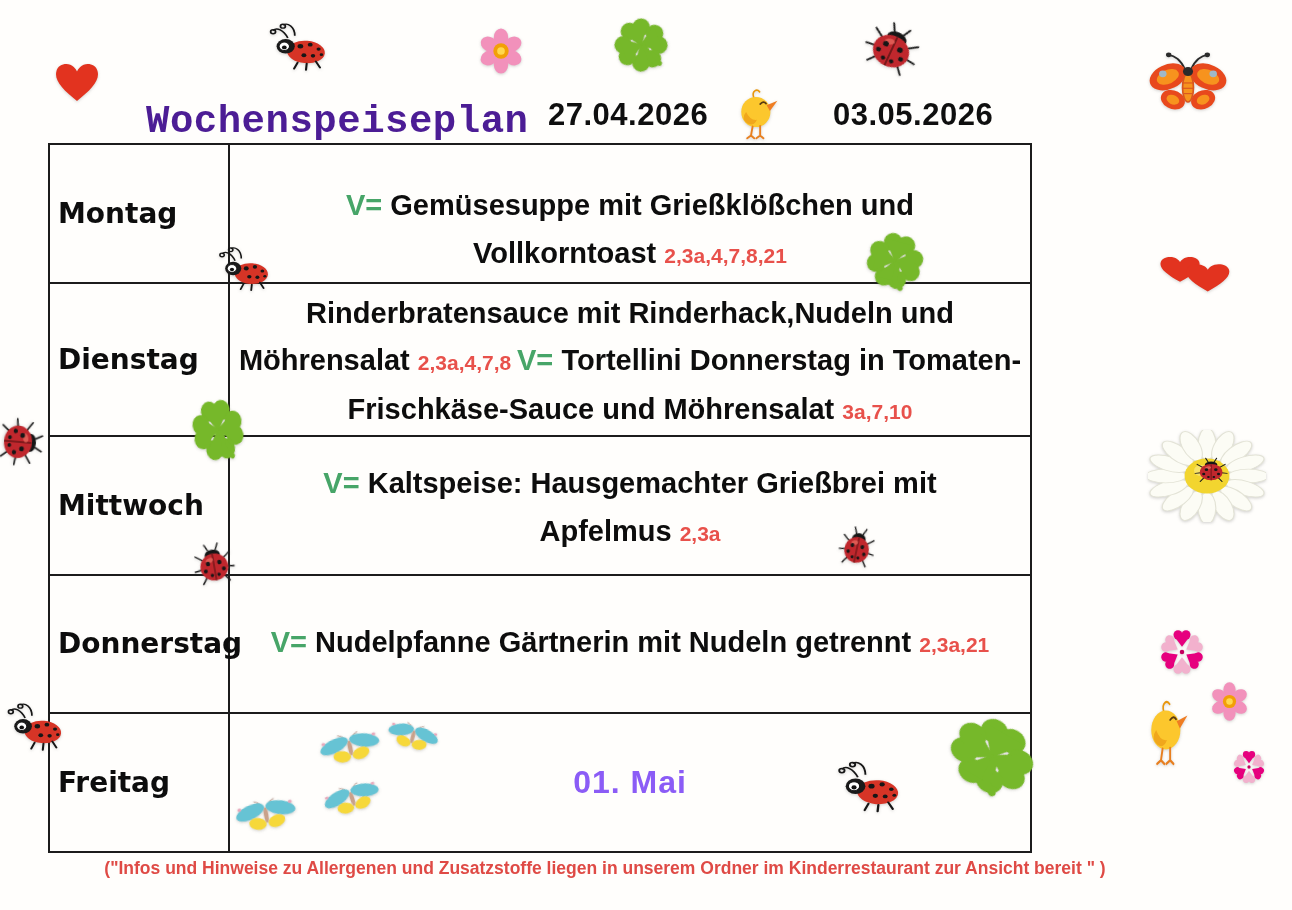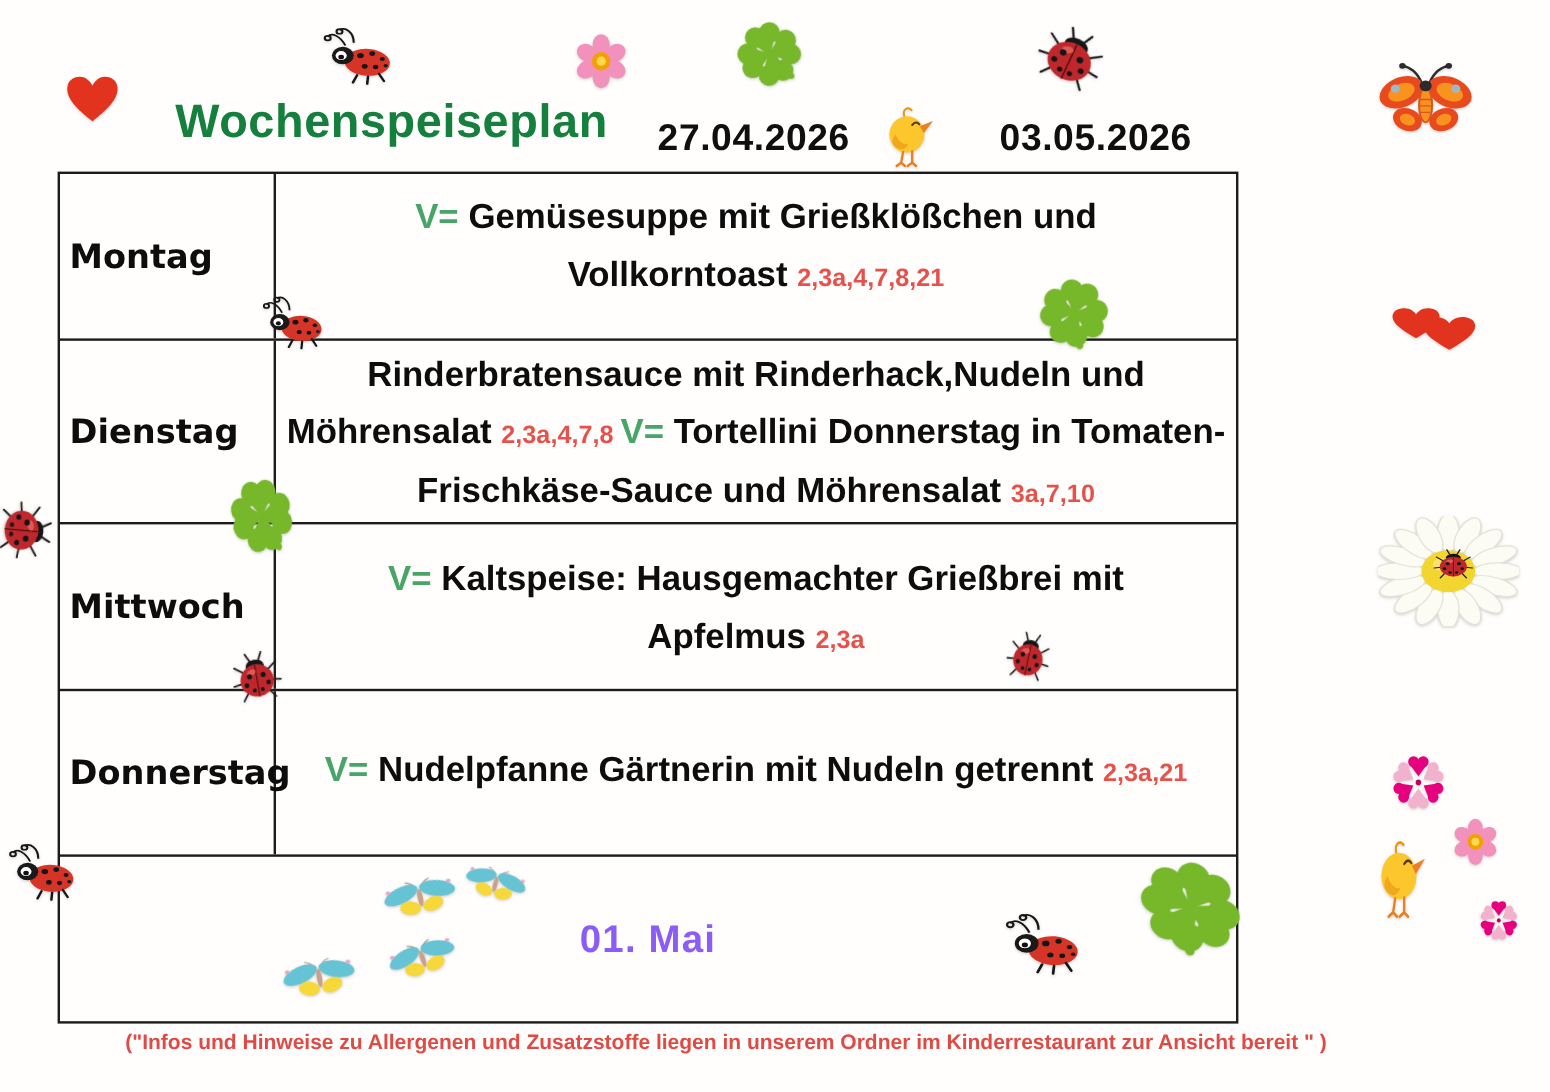--- a/index.html
+++ b/index.html
@@ -1,36 +1,36 @@
 <!DOCTYPE html>
 <html><head>
 <meta charset="utf-8">
 <style>
   html,body{margin:0;padding:0;background:#ffffff;}
   .page{position:relative;width:1292px;height:910px;background:#fffefc;overflow:hidden;
         font-family:"Liberation Sans",sans-serif;}
-  .page-title{position:absolute;left:146px;top:80px;font-family:Liberation Sans, sans-serif;
-        font-weight:700;font-size:39px;color:#15803d;letter-spacing:0.5px;}
+  .page-title{position:absolute;left:146px;top:100px;font-family:Liberation Mono, monospace;
+        font-weight:700;font-size:39px;color:#4c1d95;letter-spacing:0.5px;}
   .date{position:absolute;top:97px;font-size:31px;font-weight:700;color:#0f0f0f;letter-spacing:0.5px;}
   .date-start{left:548px;}
   .date-end{left:833px;}
   .menu-table{position:absolute;left:48px;top:143px;width:984px;height:710px;
         border:2.5px solid #1c1c1c;box-sizing:border-box;display:flex;flex-direction:column;background:transparent;}
   .menu-row{flex:1;display:flex;border-bottom:2px solid #1c1c1c;box-sizing:border-box;}
   .menu-row:last-child{border-bottom:none;}
   .day-cell{width:180px;border-right:2px solid #1c1c1c;box-sizing:border-box;display:flex;
         align-items:center;padding-left:8px;font-family:"DejaVu Sans",sans-serif;font-weight:700;
         font-size:28px;color:#0d0d0d;}
   .meal-cell{flex:1;display:flex;flex-direction:column;align-items:center;overflow:visible;box-sizing:border-box;}
   .meal-line{white-space:nowrap;line-height:48px;font-weight:700;font-size:29px;color:#0d0d0d;}
   .seg-normal{color:#0d0d0d;}
   .seg-veg{color:#47a568;}
   .seg-allergen{color:#e8514b;font-size:21px;}
   .seg-holiday{color:#8b5cf6;font-size:32px;letter-spacing:1px;}
-  .row-0 .meal-cell{padding-top:12px;text-align:right;}
+  .row-0 .meal-cell{padding-top:36px;text-align:right;}
   .row-1 .meal-cell{padding-top:6px;}
   .row-1 .meal-line{line-height:47px;}
   .row-2 .meal-cell{padding-top:22px;}
   .row-3 .meal-cell{justify-content:center;}
   .row-4 .meal-cell{justify-content:center;}
   .footer-note{position:absolute;left:0;top:858px;width:1210px;text-align:center;
         font-weight:700;font-size:17.5px;color:#df4a45;}
   .stickers-layer{position:absolute;inset:0;pointer-events:none;}
   .sticker{position:absolute;pointer-events:none;filter:drop-shadow(0 1px 1.5px rgba(70,70,70,0.25));}
   .defs-svg{position:absolute;width:0;height:0;overflow:hidden;}
@@ -244,20 +244,21 @@
           <div class="meal-line"><span class="seg-normal">Apfelmus </span><span class="seg-allergen">2,3a</span></div>
         </div>
     </div>
     <div class="menu-row row-3">
       <div class="day-cell">Donnerstag</div>
       <div class="meal-cell">
           <div class="meal-line"><span class="seg-veg">V= </span><span class="seg-normal">Nudelpfanne Gärtnerin mit Nudeln getrennt </span><span class="seg-allergen">2,3a,21</span></div>
         </div>
     </div>
     <div class="menu-row row-4">
+      <div class="day-cell">Freitag</div>
       <div class="meal-cell">
           <div class="meal-line"><span class="seg-holiday">01. Mai</span></div>
         </div>
     </div>
   </div>
 
   <div class="footer-note">("Infos und Hinweise zu Allergenen und Zusatzstoffe liegen in unserem Ordner im Kinderrestaurant zur Ansicht bereit " )</div>
 
   <div class="stickers-layer">
       <div class="sticker" style="left: 50px; top: 57px; width: 54px; height: 50px;"><svg viewBox="0 0 100 100" preserveAspectRatio="none" width="100%" height="100%">

